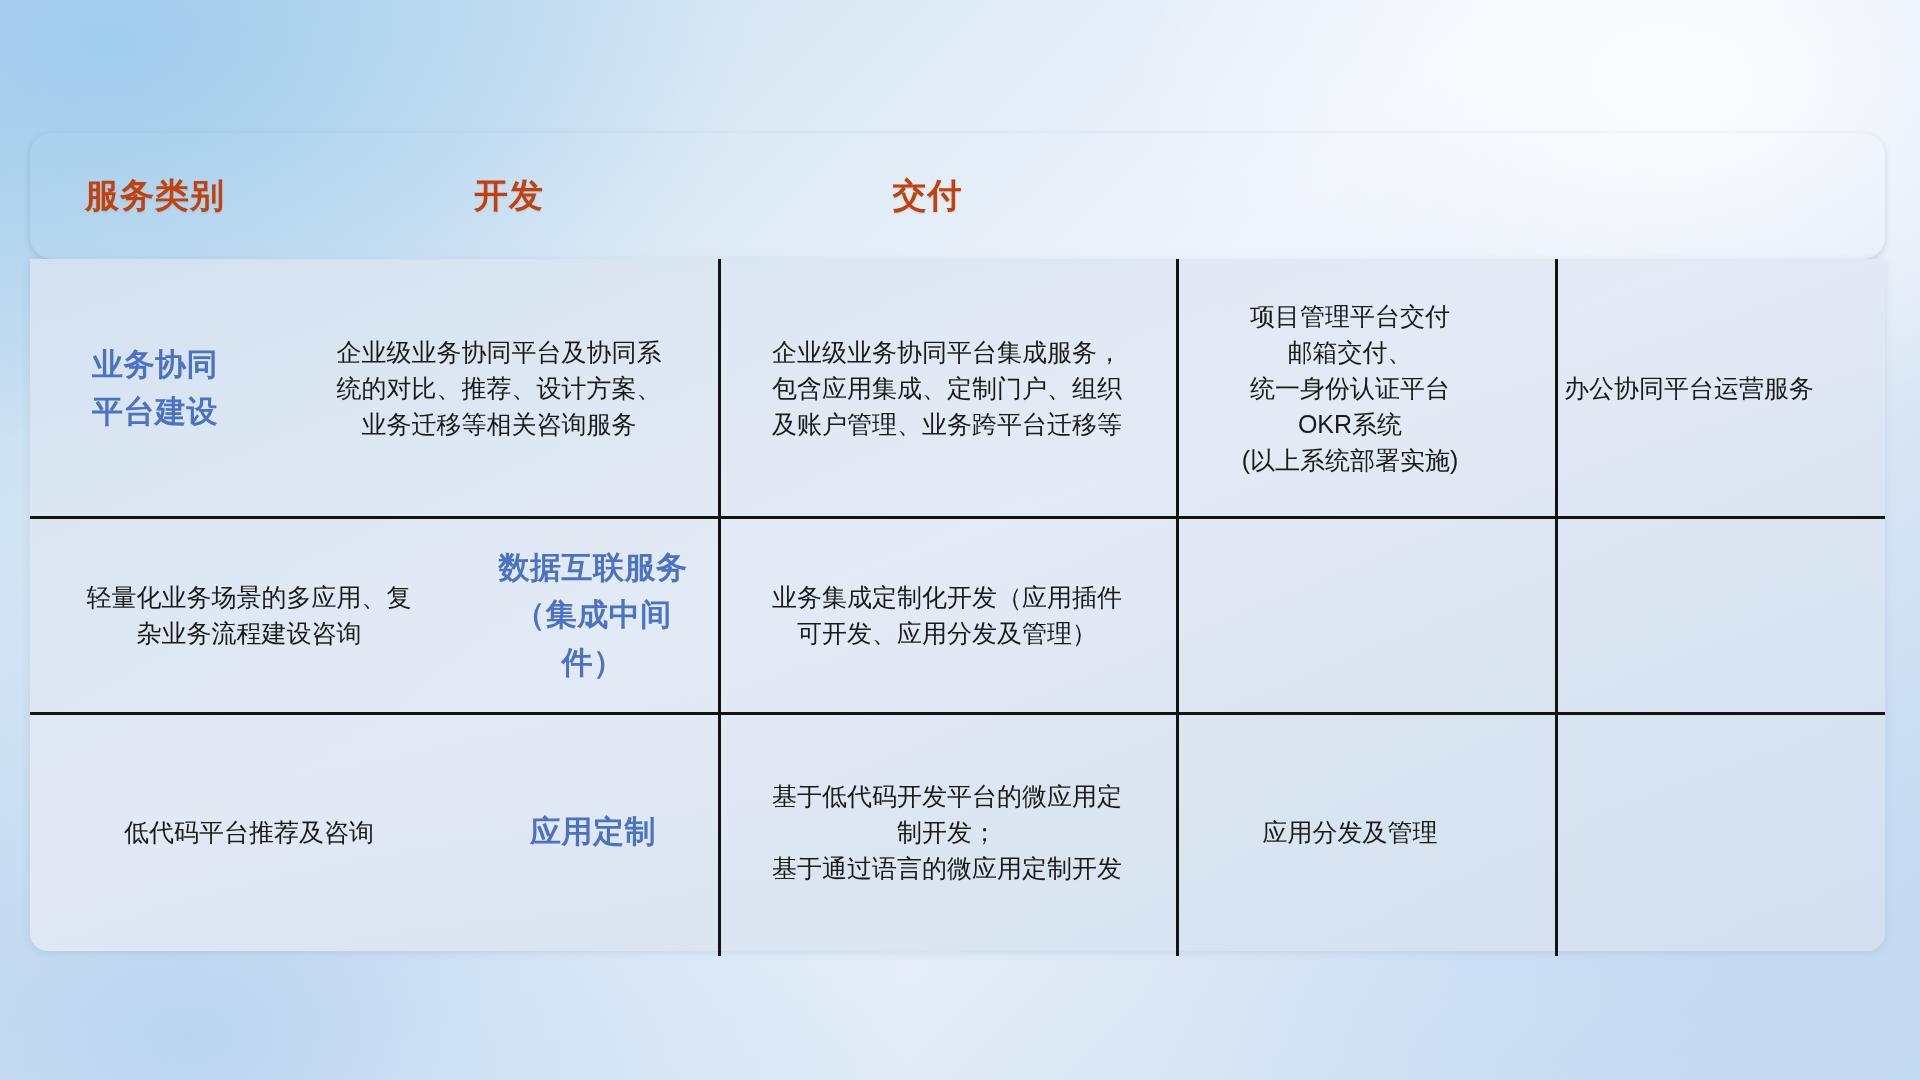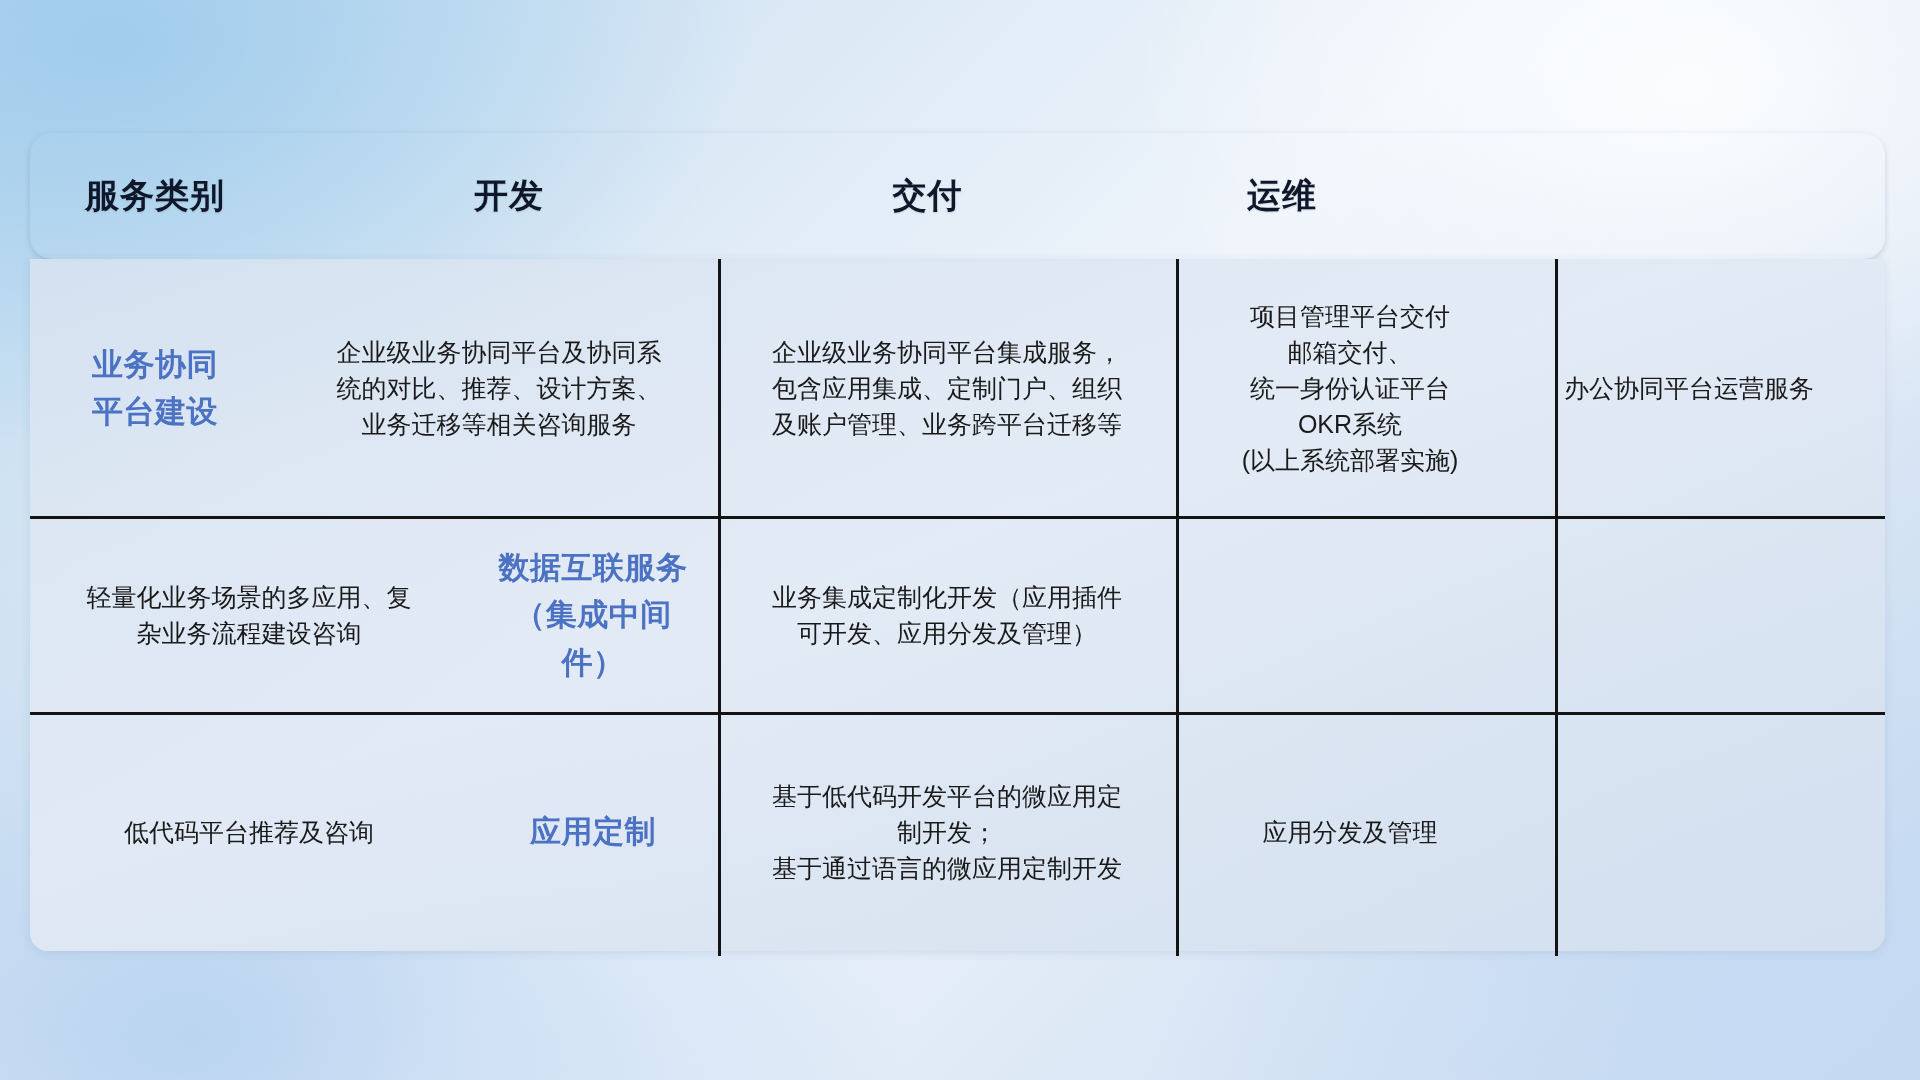--- a/index.html
+++ b/index.html
@@ -54,21 +54,21 @@
   }
 
   .header-row {
     position: absolute;
     inset: 0;
     display: flex;
     align-items: center;
   }
 
   .header-cell {
-    color: #0f172a;
+    color: #c2410c;
     font-size: 34px;
     font-weight: 700;
     text-align: center;
     letter-spacing: 1px;
     text-shadow: 0 1px 2px rgba(0,0,0,0.12);
     white-space: nowrap;
   }
 
   .table-body {
     position: relative;
@@ -153,21 +153,20 @@
 
 <div class="canvas">
 
   <div class="table-wrap">
 
     <div class="table-header">
       <div class="header-row">
         <div class="header-cell h1">服务类别</div>
         <div class="header-cell h3">开发</div>
         <div class="header-cell h4">交付</div>
-        <div class="header-cell h5">运维</div>
       </div>
     </div>
 
     <div class="table-body">
 
       <div class="vline vline-1"></div>
       <div class="vline vline-2"></div>
       <div class="vline vline-3"></div>
 
       <div class="hline hline-1"></div>

